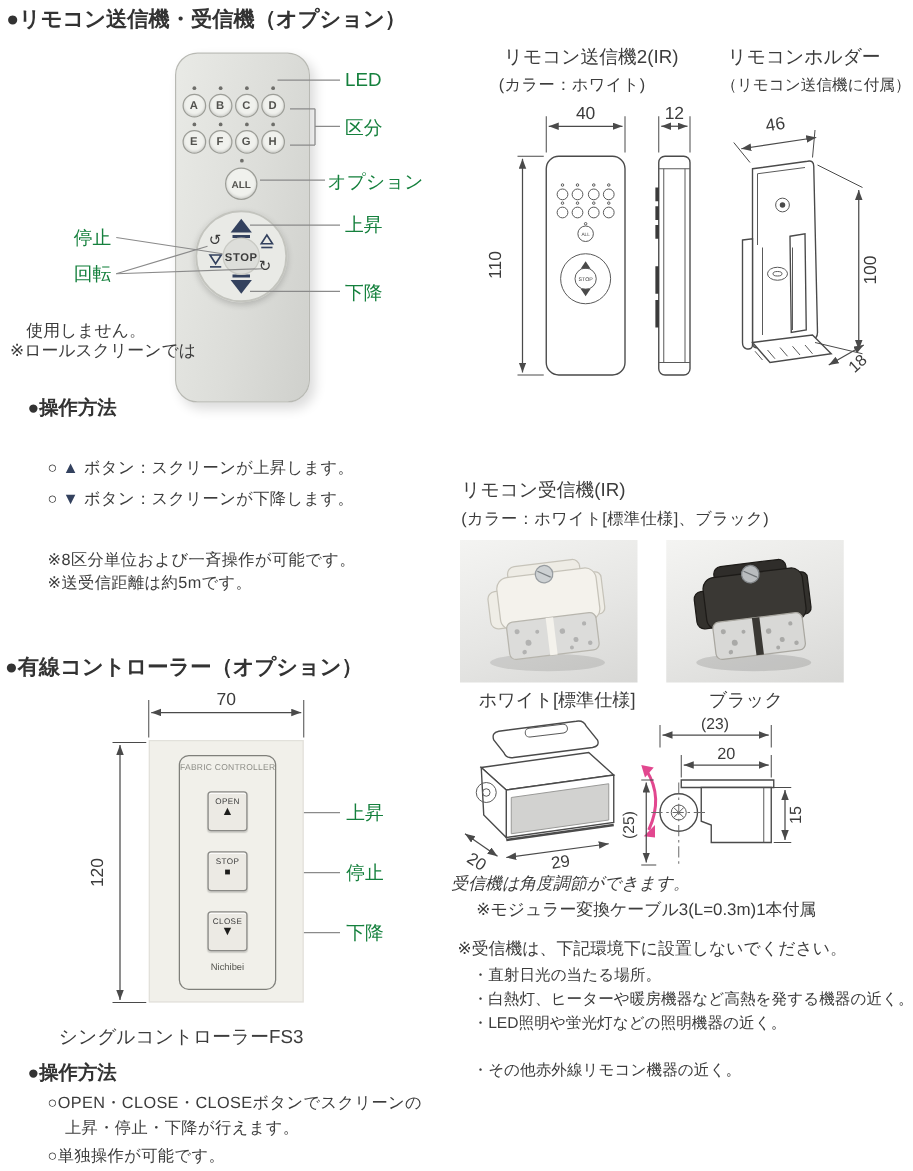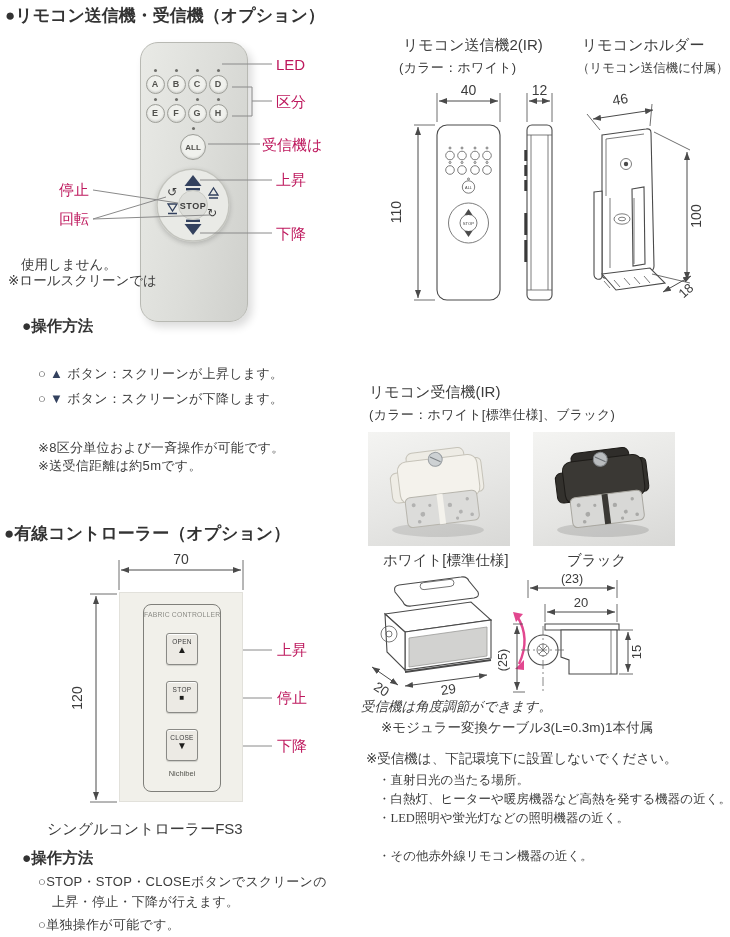--- a/index.html
+++ b/index.html
@@ -1,27 +1,27 @@
 <!DOCTYPE html>
 <html><head>
 <meta charset="utf-8">
 <style>
   html,body{margin:0;padding:0;background:#fff;}
   #page{position:relative;width:730px;height:937px;background:#ffffff;overflow:hidden;
-        font-family:"Liberation Sans","DejaVu Sans",sans-serif;color:#3c3c3c;border-radius:12px;}
+        font-family:"Liberation Sans","DejaVu Sans",sans-serif;color:#3c3c3c;}
   .abs{position:absolute;}
   .txt{position:absolute;white-space:nowrap;color:#3c3c3c;}
   .s17{font-size:17px;font-weight:600;color:#333;}
   .s15{font-size:15px;}
   .s15b{font-size:15.5px;font-weight:700;color:#333;}
   .s13{font-size:13px;letter-spacing:.3px;}
-  .s125{font-size:12.5px;font-family:Liberation Serif, serif;}
+  .s125{font-size:12.5px;}
   .s135{font-size:13.5px;}
   .cap{font-size:14.5px;}
-  .callout{font-size:15px;color:#be185d;}
+  .callout{font-size:15px;color:#15803d;}
   svg{position:absolute;overflow:visible;}
   svg text{font-family:"Liberation Sans","DejaVu Sans",sans-serif;fill:#3c3c3c;}
   .dimline{stroke:#4a4a4a;stroke-width:1;fill:none;}
   .tick{stroke:#4a4a4a;stroke-width:.8;fill:none;}
   .lead{stroke:#8a8a8a;stroke-width:1;fill:none;}
   .draw{stroke:#4a4a4a;stroke-width:1.1;fill:#fff;}
   .drawthin{stroke:#5a5a5a;stroke-width:.8;fill:none;}
   
   .remote-body{left:140px;top:42px;width:106px;height:278px;border-radius:18px;
      background:linear-gradient(100deg,#e9eae6 0%,#dcddd9 55%,#cfd0cc 100%);
@@ -124,21 +124,21 @@
     <path class="lead" d="M208,144 L260,144"></path>
     <path class="lead" d="M200,180 L272,180"></path>
     <path class="lead" d="M200,233 L272,233"></path>
     <path class="lead" d="M93,190 L178,203"></path>
     <path class="lead" d="M93,219 L166,197"></path>
     <path class="lead" d="M93,219 L210,215"></path>
   </svg>
 
   <div class="txt callout" style="left:276px;top:56px;">LED</div>
   <div class="txt callout" style="left:276px;top:93px;">区分</div>
-  <div class="txt callout" style="left:262px;top:136px;">受信機は</div>
+  <div class="txt callout" style="left:262px;top:136px;">オプション</div>
   <div class="txt callout" style="left:276px;top:171px;">上昇</div>
   <div class="txt callout" style="left:59px;top:181px;">停止</div>
   <div class="txt callout" style="left:59px;top:210px;">回転</div>
   <div class="txt callout" style="left:276px;top:225px;">下降</div>
   <div class="txt s135" style="left:8px;top:236px;margin-top:36px;">※ロールスクリーンでは</div>
   <div class="txt s135" style="left:21px;top:256px;">使用しません。</div>
 
   <div class="txt s15b" style="left:22px;top:316px;">●操作方法</div>
   <div class="txt s13" style="left:38px;top:365px;"><span>○ </span><span style="color:#33415e;">▲</span><span> ボタン：スクリーンが上昇します。</span></div>
   <div class="txt s13" style="left:38px;top:390px;"><span>○ </span><span style="color:#33415e;">▼</span><span> ボタン：スクリーンが下降します。</span></div>
@@ -180,21 +180,21 @@
       <div class="brand">Nichibei</div>
     </div>
   </div>
 
   <div class="txt callout" style="left:277px;top:641px;">上昇</div>
   <div class="txt callout" style="left:277px;top:689px;">停止</div>
   <div class="txt callout" style="left:277px;top:737px;">下降</div>
 
   <div class="txt s15" style="left:47px;top:820px;">シングルコントローラーFS3</div>
   <div class="txt s15b" style="left:22px;top:848px;">●操作方法</div>
-  <div class="txt s13" style="left:38px;top:873px;">○STOP・STOP・CLOSEボタンでスクリーンの</div>
+  <div class="txt s13" style="left:38px;top:873px;">○OPEN・CLOSE・CLOSEボタンでスクリーンの</div>
   <div class="txt s13" style="left:52px;top:893px;">上昇・停止・下降が行えます。</div>
   <div class="txt s13" style="left:38px;top:916px;">○単独操作が可能です。</div>
 
   <div class="txt s15" style="left:403px;top:36px;">リモコン送信機2(IR)</div>
   <div class="txt s13" style="left:399px;top:59px;">(カラー：ホワイト)</div>
   <div class="txt s15" style="left:582px;top:36px;">リモコンホルダー</div>
   <div class="txt s125" style="left:577px;top:60px;">（リモコン送信機に付属）</div>
 
   <svg style="left:388px;top:78px;" width="342" height="252">
     <defs>

